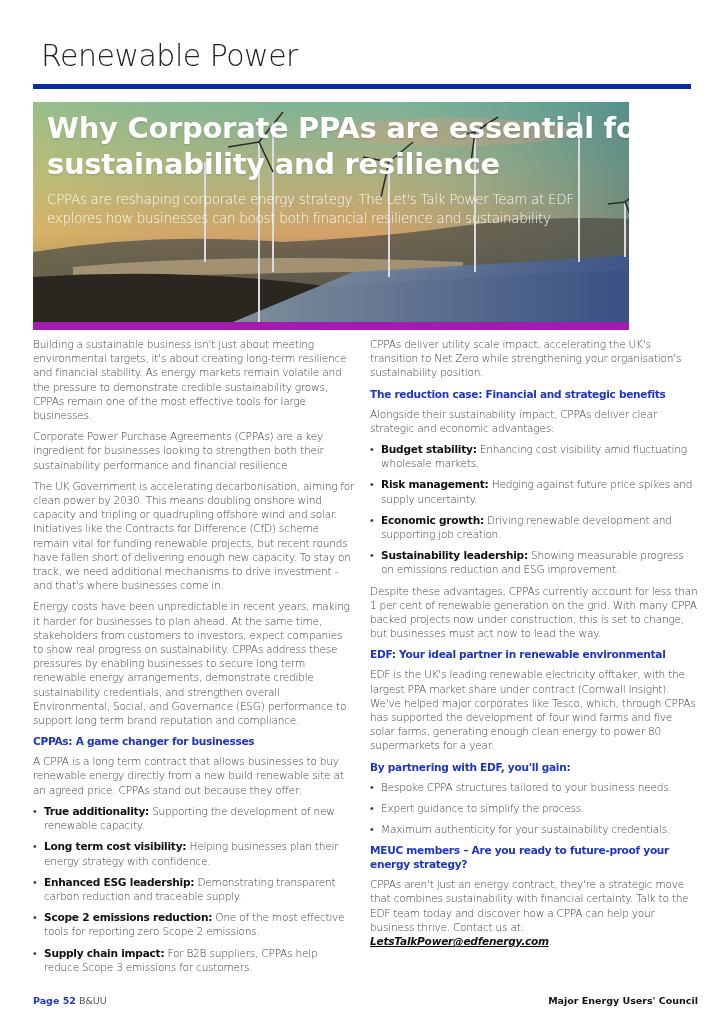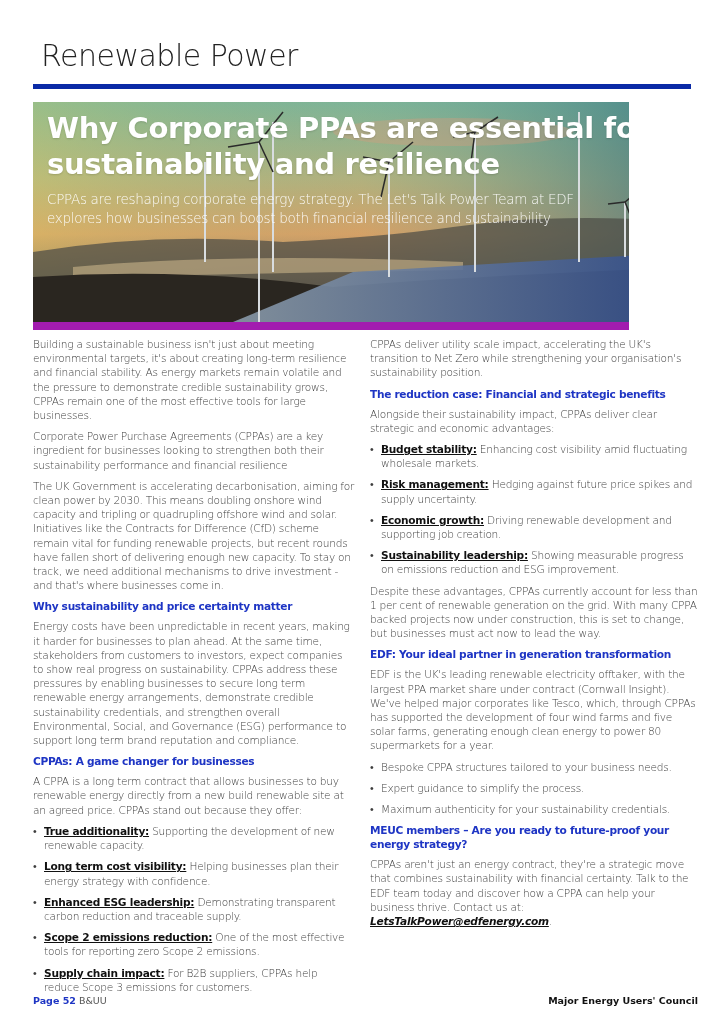--- a/index.html
+++ b/index.html
@@ -24,21 +24,21 @@
   .col { position: absolute; top: 337px; width: 322px; font-size: 10.6px; line-height: 14.2px;
          color: #3d3d3d; font-family: "DejaVu Sans", sans-serif; font-weight: 300; letter-spacing: -0.25px; }
   .col.left { left: 33px; }
   .col.right { left: 370px; width: 328px; }
   .col p { margin: 0 0 7px 0; }
   .col h3 { margin: 1px 0 6px 0; font-size: 10.6px; line-height: 14px; color: #1e35c4; font-weight: 700;
             letter-spacing: -0.3px; }
   .col ul { list-style: none; margin: 0 0 7px 0; padding: 0; }
   .col li { position: relative; padding-left: 11px; margin-bottom: 7px; }
   .col li .bullet { position: absolute; left: 0; top: 0; }
-  .col li b { color: #111; font-weight: 700; text-decoration: underline; }
+  .col li b { color: #111; font-weight: 700; }
   .col a { color: #111; font-style: italic; font-weight: 600; text-decoration: underline; }
 
   .footer-left { position: absolute; left: 33px; top: 995px; font-size: 9.5px; color: #555;
                  font-family: "DejaVu Sans", sans-serif; }
   .footer-left .pg { color: #1e35c4; font-weight: 700; }
   .footer-right { position: absolute; right: 26px; top: 995px; font-size: 9.5px; color: #111; font-weight: 700;
                   font-family: "DejaVu Sans", sans-serif; }
 </style>
 </head>
 <body>
@@ -98,21 +98,20 @@
     </g>
   </svg>
   <h2 class="hero-title">Why Corporate PPAs are essential for sustainability and resilience</h2>
   <p class="hero-sub">CPPAs are reshaping corporate energy strategy. The Let's Talk Power Team at EDF explores how businesses can boost both financial resilience and sustainability</p>
 </div>
 
 <div class="col left">
   <p>Building a sustainable business isn't just about meeting environmental targets, it's about creating long-term resilience and financial stability. As energy markets remain volatile and the pressure to demonstrate credible sustainability grows, CPPAs remain one of the most effective tools for large businesses.</p>
   <p>Corporate Power Purchase Agreements (CPPAs) are a key ingredient for businesses looking to strengthen both their sustainability performance and financial resilience</p>
   <p>The UK Government is accelerating decarbonisation, aiming for clean power by 2030. This means doubling onshore wind capacity and tripling or quadrupling offshore wind and solar. Initiatives like the Contracts for Difference (CfD) scheme remain vital for funding renewable projects, but recent rounds have fallen short of delivering enough new capacity. To stay on track, we need additional mechanisms to drive investment -and that's where businesses come in.</p>
-  <h3>Why sustainability and price certainty matter</h3>
   <p>Energy costs have been unpredictable in recent years, making it harder for businesses to plan ahead. At the same time, stakeholders from customers to investors, expect companies to show real progress on sustainability. CPPAs address these pressures by enabling businesses to secure long term renewable energy arrangements, demonstrate credible sustainability credentials, and strengthen overall Environmental, Social, and Governance (ESG) performance to support long term brand reputation and compliance.</p>
   <h3>CPPAs: A game changer for businesses</h3>
   <p>A CPPA is a long term contract that allows businesses to buy renewable energy directly from a new build renewable site at an agreed price. CPPAs stand out because they offer:</p>
   <ul>
     <li><span class="bullet">•</span><b>True additionality:</b><span> Supporting the development of new renewable capacity.</span></li>
     <li><span class="bullet">•</span><b>Long term cost visibility:</b><span> Helping businesses plan their energy strategy with confidence.</span></li>
     <li><span class="bullet">•</span><b>Enhanced ESG leadership:</b><span> Demonstrating transparent carbon reduction and traceable supply.</span></li>
     <li><span class="bullet">•</span><b>Scope 2 emissions reduction:</b><span> One of the most effective tools for reporting zero Scope 2 emissions.</span></li>
     <li><span class="bullet">•</span><b>Supply chain impact:</b><span> For B2B suppliers, CPPAs help reduce Scope 3 emissions for customers.</span></li>
   </ul>
@@ -122,22 +121,23 @@
   <p>CPPAs deliver utility scale impact, accelerating the UK's transition to Net Zero while strengthening your organisation's sustainability position.</p>
   <h3>The reduction case: Financial and strategic benefits</h3>
   <p>Alongside their sustainability impact, CPPAs deliver clear strategic and economic advantages:</p>
   <ul>
     <li><span class="bullet">•</span><b>Budget stability:</b><span> Enhancing cost visibility amid fluctuating wholesale markets.</span></li>
     <li><span class="bullet">•</span><b>Risk management:</b><span> Hedging against future price spikes and supply uncertainty.</span></li>
     <li><span class="bullet">•</span><b>Economic growth:</b><span> Driving renewable development and supporting job creation.</span></li>
     <li><span class="bullet">•</span><b>Sustainability leadership:</b><span> Showing measurable progress on emissions reduction and ESG improvement.</span></li>
   </ul>
   <p>Despite these advantages, CPPAs currently account for less than 1 per cent of renewable generation on the grid. With many CPPA backed projects now under construction, this is set to change, but businesses must act now to lead the way.</p>
-  <h3>EDF: Your ideal partner in generation transformation</h3>
+  <h3>EDF: Your ideal partner in renewable environmental</h3>
   <p>EDF is the UK's leading renewable electricity offtaker, with the largest PPA market share under contract (Cornwall Insight). We've helped major corporates like Tesco, which, through CPPAs has supported the development of four wind farms and five solar farms, generating enough clean energy to power 80 supermarkets for a year.</p>
+  <h3>By partnering with EDF, you'll gain:</h3>
   <ul>
     <li><span class="bullet">•</span><span>Bespoke CPPA structures tailored to your business needs.</span></li>
     <li><span class="bullet">•</span><span>Expert guidance to simplify the process.</span></li>
     <li><span class="bullet">•</span><span>Maximum authenticity for your sustainability credentials.</span></li>
   </ul>
   <h3>MEUC members – Are you ready to future-proof your energy strategy?</h3>
   <p><span>CPPAs aren't just an energy contract, they're a strategic move that combines sustainability with financial certainty. Talk to the EDF team today and discover how a CPPA can help your business thrive. Contact us at: </span><a>LetsTalkPower@edfenergy.com</a><span>.</span></p>
 </div>
 
 <div class="footer-left"><span class="pg">Page 52</span><span> B&amp;UU</span></div>

